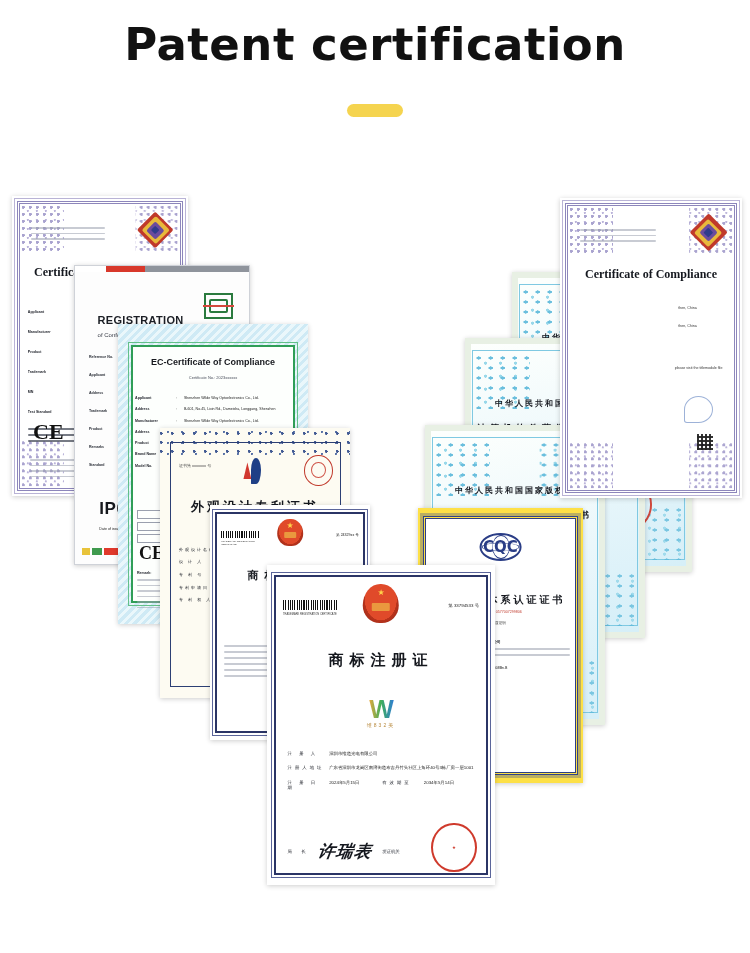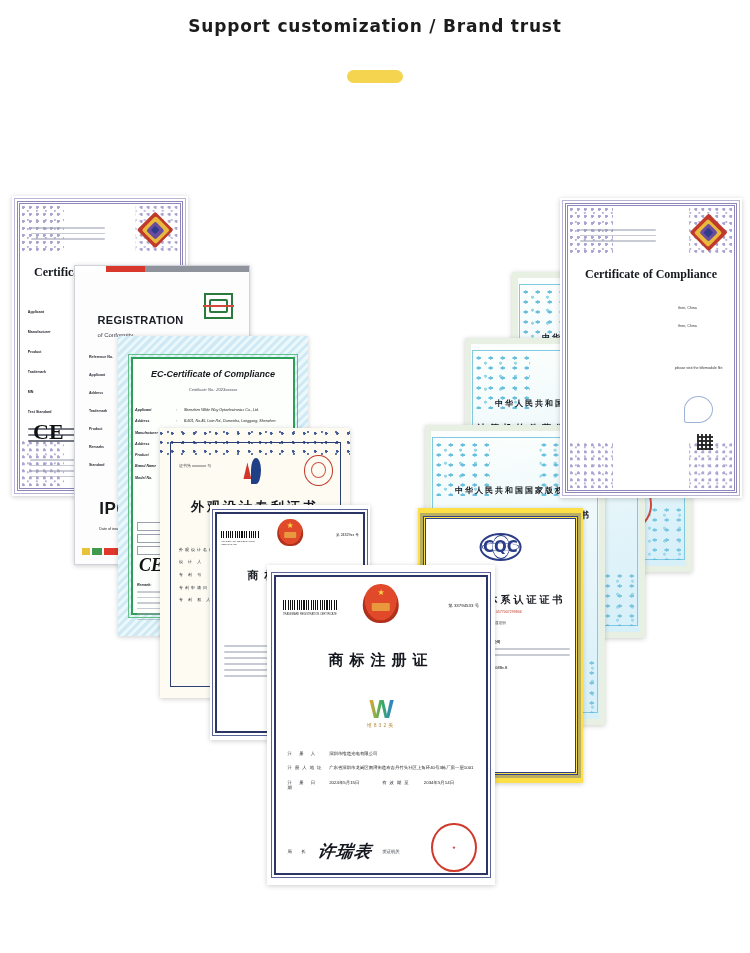--- a/index.html
+++ b/index.html
@@ -373,21 +373,21 @@
     background:
       repeating-linear-gradient(90deg,#111 0 2px,#fff 2px 4px),
       repeating-linear-gradient(0deg,#111 0 2px,#fff 2px 4px);
     background-blend-mode:multiply; opacity:.85;
   }
 </style>
 </head>
 <body>
 
 <div class="header">
-  <p class="page-subtitle">Support customization / Brand trust</p>
+  <h1 class="page-title">Patent certification</h1>
   <div class="accent-pill"></div>
 </div>
 
 <div class="collage">
 
   <div class="cert coc soft" style="left:12px; top:196px; width:176px; height:300px; font-size:3.6px;">
     <div class="frame">
         <i></i>
         <i></i>
       </div>
@@ -525,21 +525,21 @@
     <div style="position:absolute;left:14%;bottom:11%;width:30%;">
       <span>Date of issue:</span>
     </div>
     <div class="botbar">
         <i></i>
         <i></i>
         <i></i>
       </div>
   </div>
 
-  <div class="cert ecc soft" style="left:118px; top:336px; width:190px; height:300px; font-size:3.6px;font-style:italic;">
+  <div class="cert ecc soft" style="left:118px; top:324px; width:190px; height:300px; font-size:3.6px;">
     <div class="outer"></div>
     <div class="inner"></div>
     <div class="ecc-title" style="font-size:9px;">EC-Certificate of Compliance</div>
     <div class="ecc-sub" style="font-size:4px;">Certificate No.: 2023xxxxxx</div>
     <div class="fields">
       <div class="frow">
           <div class="flabel">Applicant</div>
           <div class="fcolon">:</div>
           <div class="fval">Shenzhen Wilde Way Optoelectronics Co., Ltd.</div>
         </div>

